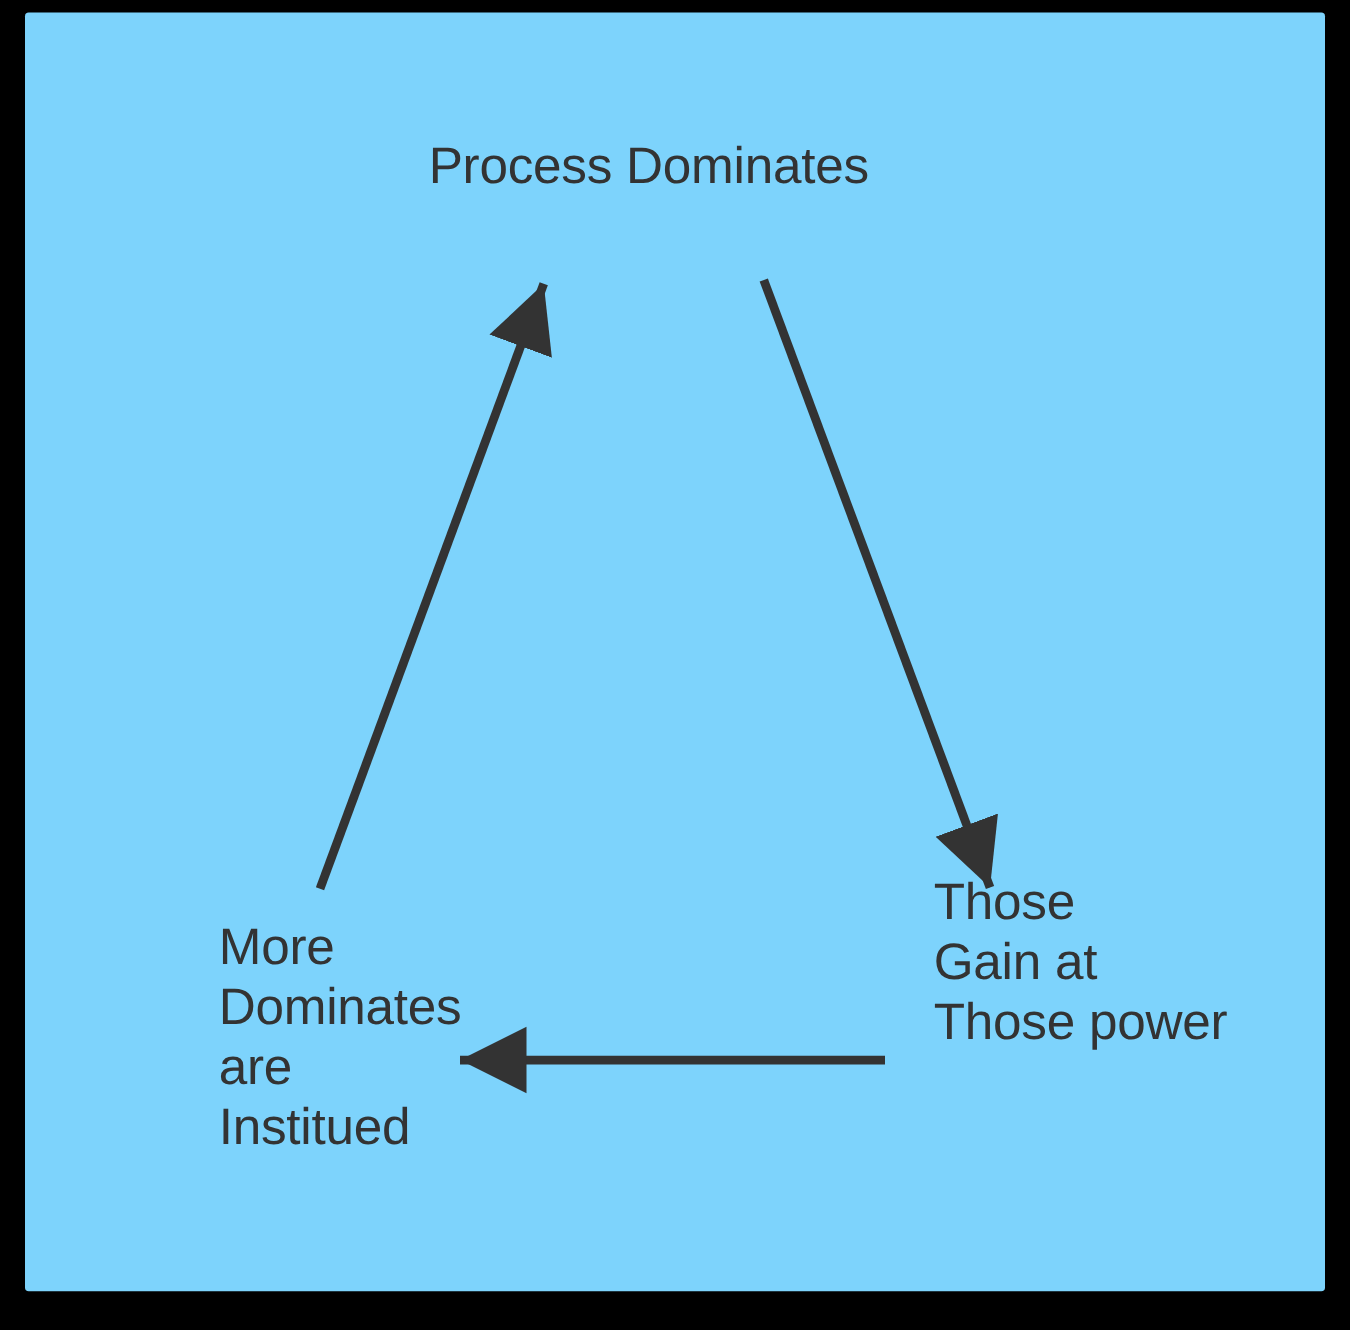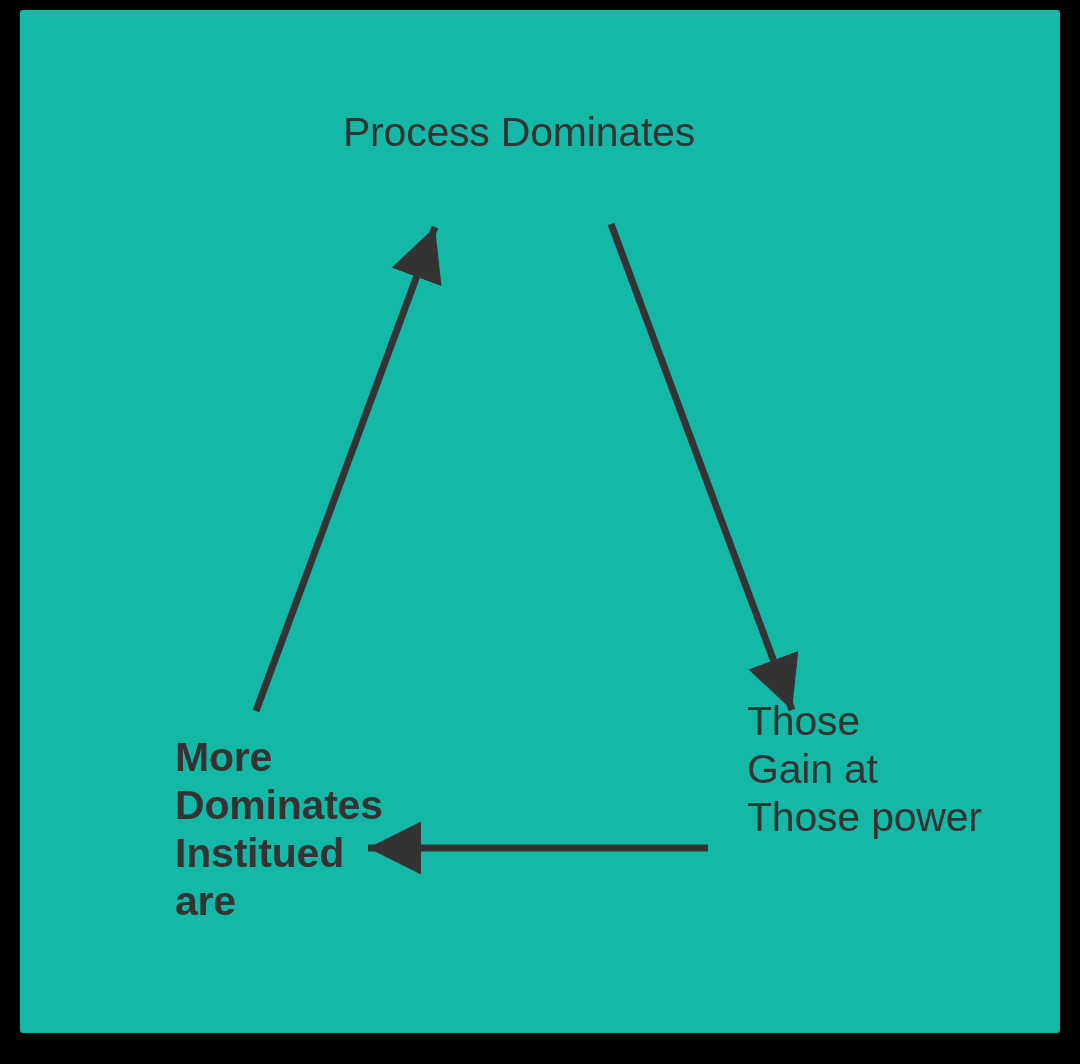--- a/index.html
+++ b/index.html
@@ -16,21 +16,21 @@
     width: 1080px;
     height: 1064px;
     background: #000000;
   }
   .canvas {
     position: absolute;
     left: 20px;
     top: 10px;
     width: 1040px;
     height: 1023px;
-    background: #14b8a6;
+    background: #7dd3fc;
     border-radius: 3px;
   }
   .node {
     position: absolute;
     color: #333333;
     font-size: 41px;
     line-height: 48px;
     font-weight: 400;
     letter-spacing: -0.2px;
     white-space: nowrap;
@@ -38,21 +38,20 @@
   .node-top {
     left: 299px;
     top: 98px;
     width: 400px;
     text-align: center;
   }
   .node-bottom-left {
     left: 155px;
     top: 723px;
     text-align: left;
-    font-weight: bold;
   }
   .node-bottom-right {
     left: 727px;
     top: 687px;
     text-align: left;
   }
   .arrow-layer {
     position: absolute;
     left: 0;
     top: 0;
@@ -83,22 +82,22 @@
       <line class="arrow-line" marker-end="url(#arrowhead)" x1="688" y1="838" x2="348" y2="838" stroke="#333333"></line>
     </svg>
 
     <div class="node node-top">
       <div>Process Dominates</div>
     </div>
 
     <div class="node node-bottom-left">
       <div>More</div>
       <div>Dominates</div>
+      <div>are</div>
       <div>Institued</div>
-      <div>are</div>
     </div>
 
     <div class="node node-bottom-right">
       <div>Those</div>
       <div>Gain at</div>
       <div>Those power</div>
     </div>
 
   </div>
 </div>

